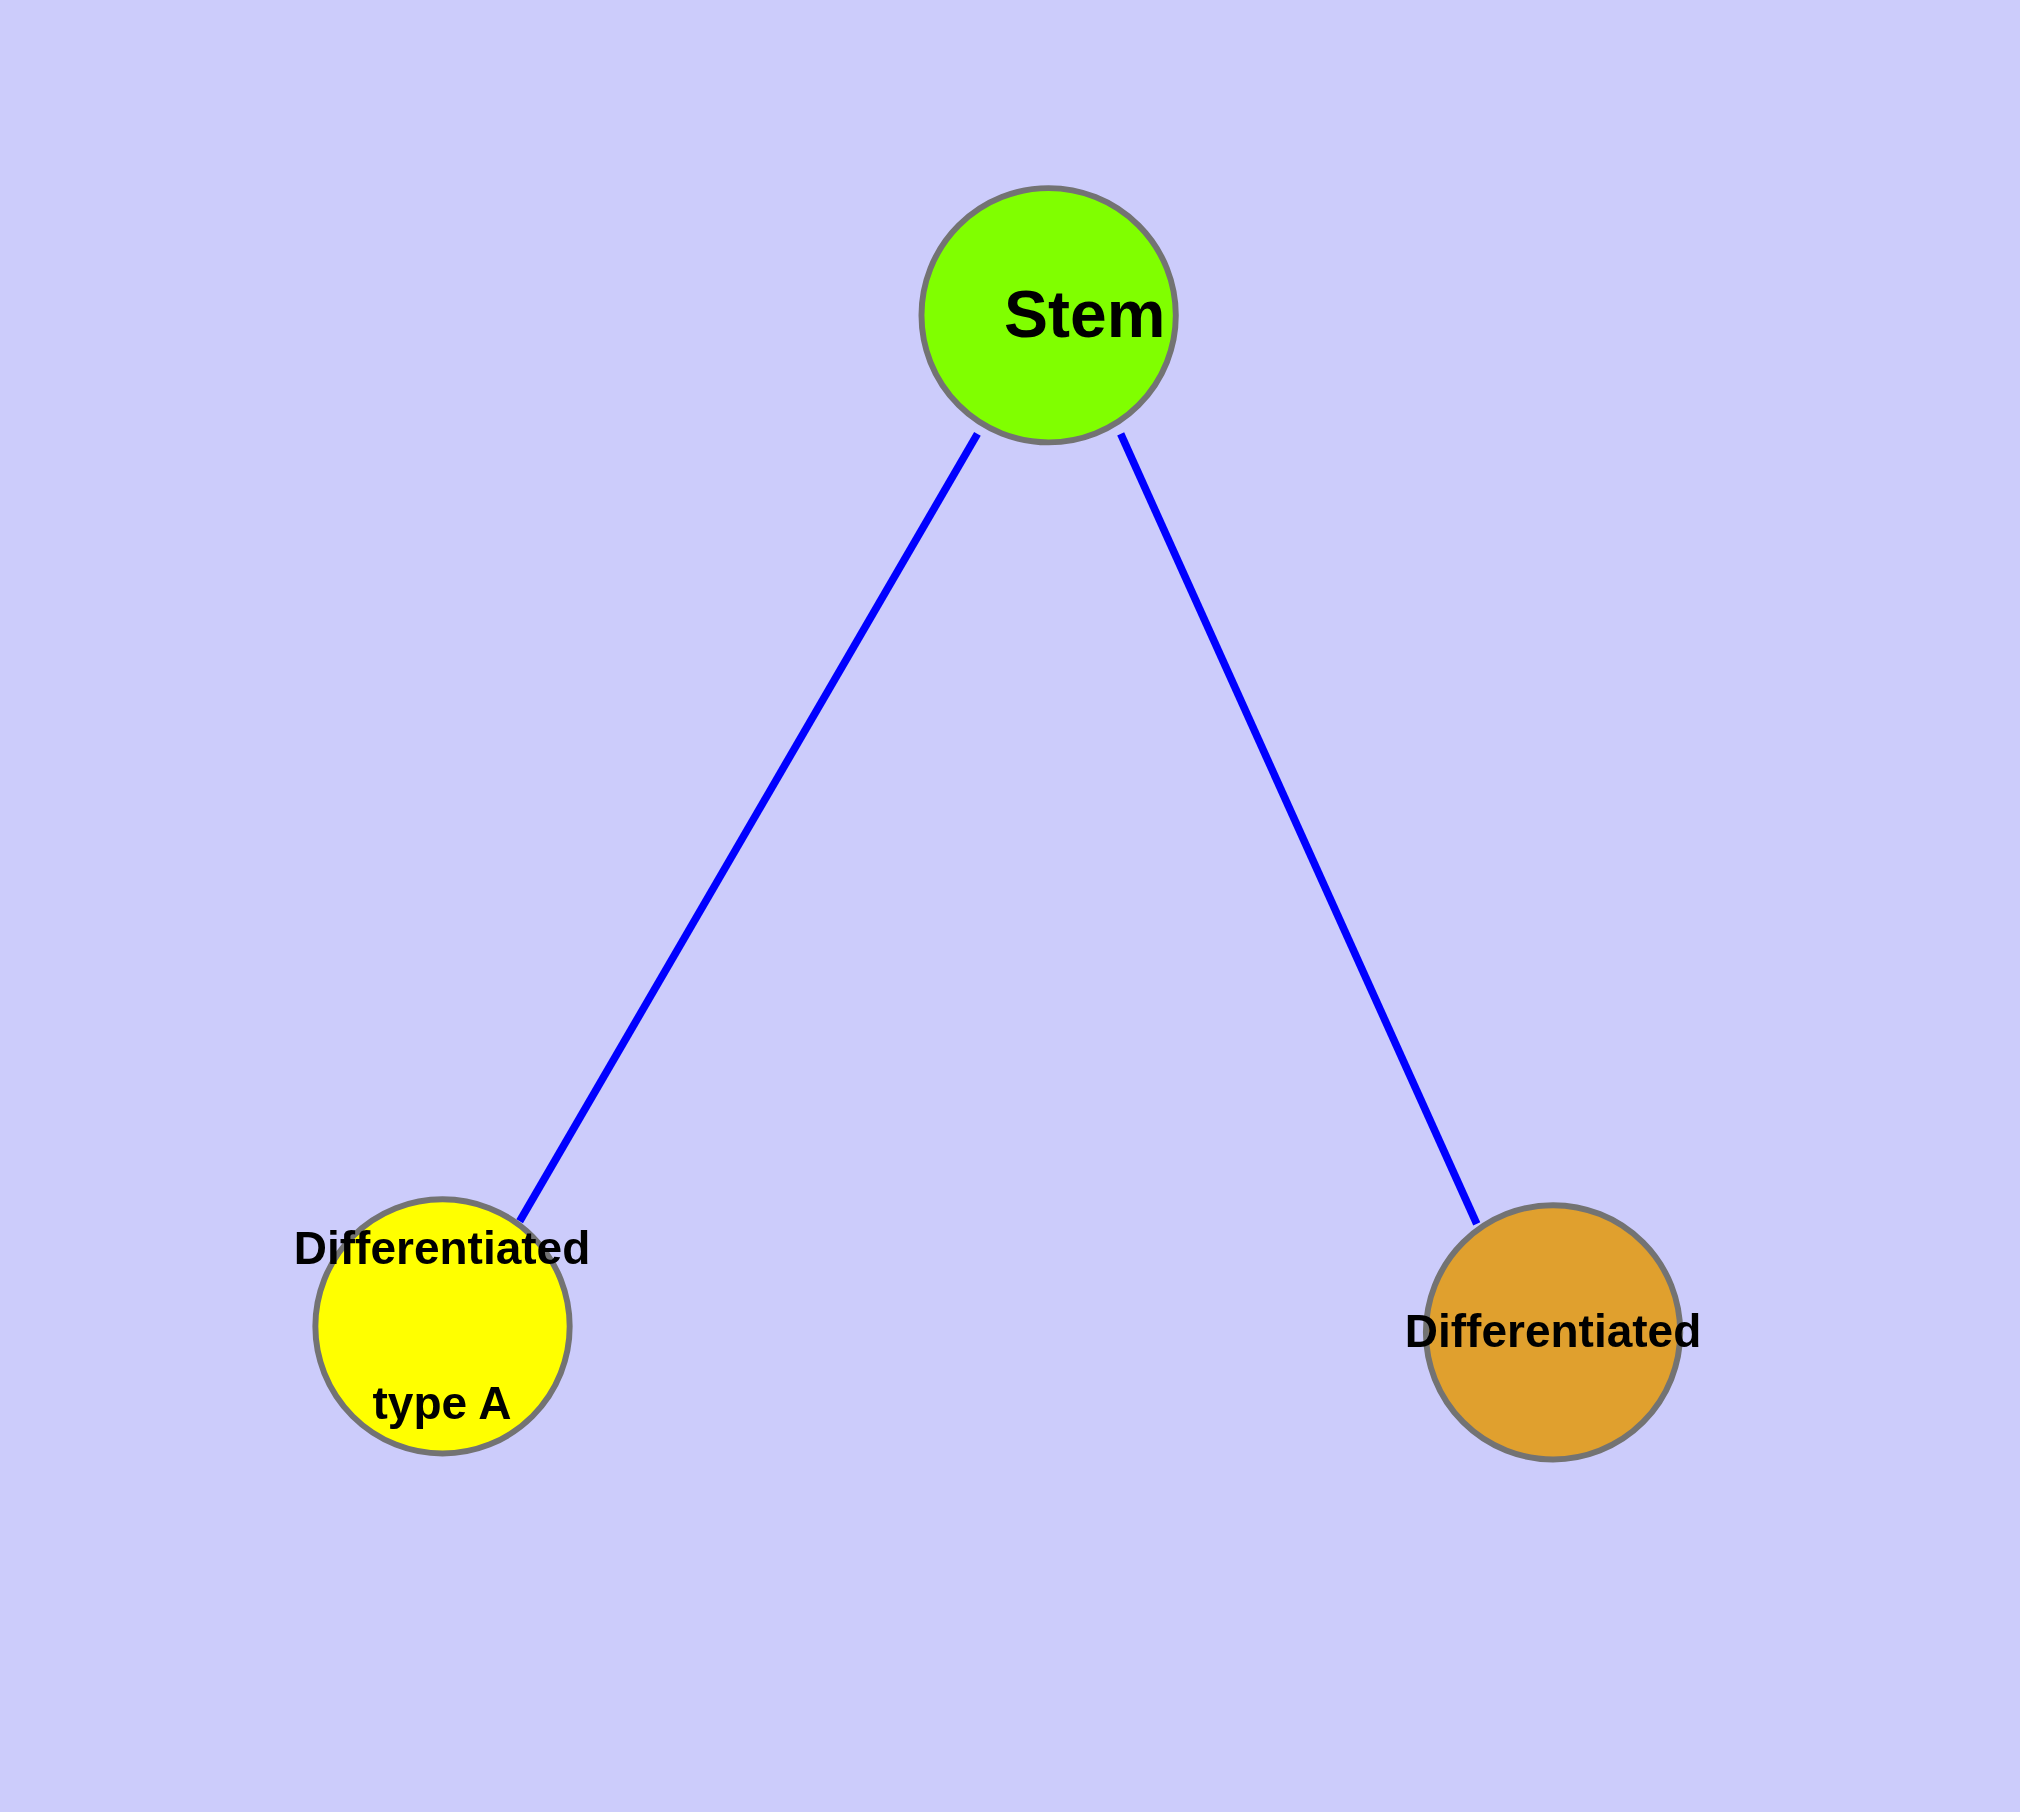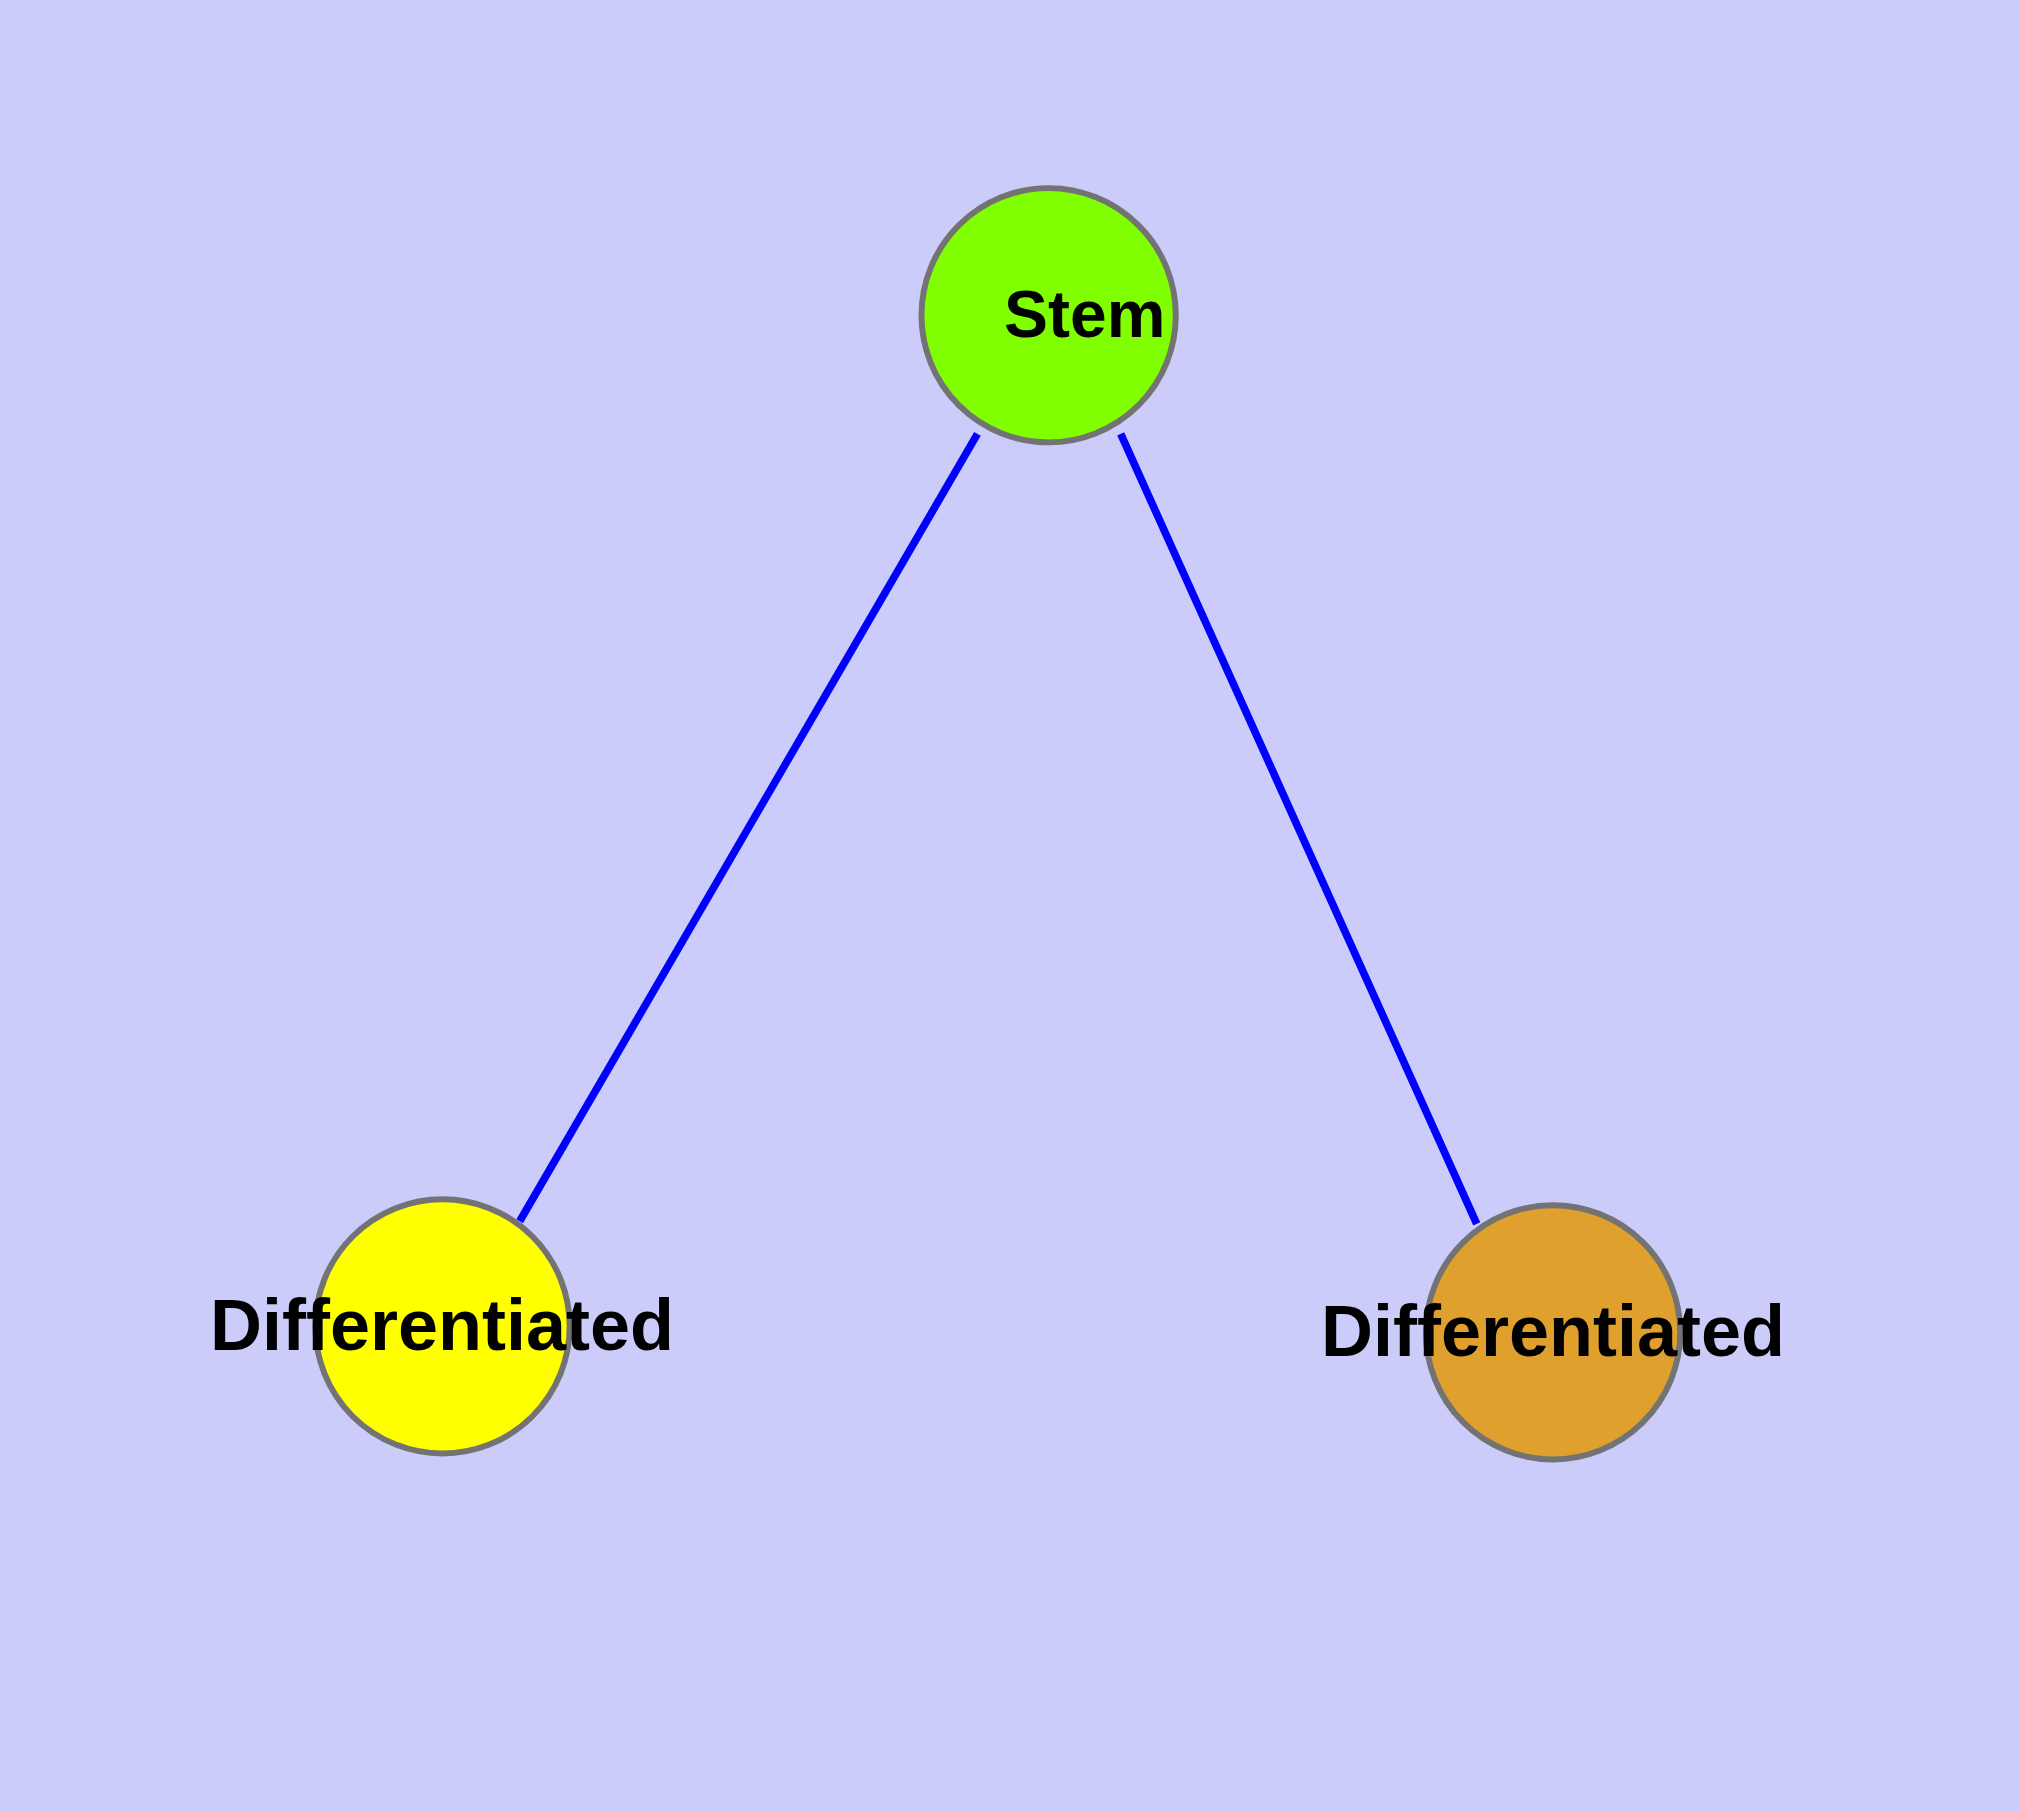--- a/index.html
+++ b/index.html
@@ -32,21 +32,21 @@
     color: #000000;
     white-space: pre;
     line-height: 1.12;
     pointer-events: none;
     transform: translate(-50%, -50%);
   }
   .node-label.stem {
     font-size: 66px;
   }
   .node-label.leaf {
-    font-size: 72px;
+    font-size: 46px;
   }
 </style>
 </head>
 <body>
 
 <div id="canvas" style="width: 2021px; height: 1812px; background: rgb(204, 204, 251);">
 
   <svg id="graph-svg" viewBox="0 0 2384 2138" preserveAspectRatio="none" xmlns="http://www.w3.org/2000/svg" style="width: 2021px; height: 1812px;">
     <rect id="bg-rect" x="0" y="0" width="2384" height="2138" fill="#ccccfb"></rect>
 
@@ -61,20 +61,21 @@
       <circle id="node-2" cx="1832" cy="1572" r="150" fill="#e0a02e" stroke="#737373" stroke-width="7"></circle>
     </g>
   </svg>
 
   <div class="node-label stem" id="label-0" style="left: 1048px; top: 315px;">
     <span>Stem</span>
   </div>
 
   <div class="node-label leaf" id="label-1" style="left: 442px; top: 1326px;">
     <div>Differentiated</div>
+    <div>type A</div>
   </div>
 
   <div class="node-label leaf" id="label-2" style="left: 1553px; top: 1332px;">
     <div>Differentiated</div>
   </div>
 
 </div>
 
 
 </body></html>

